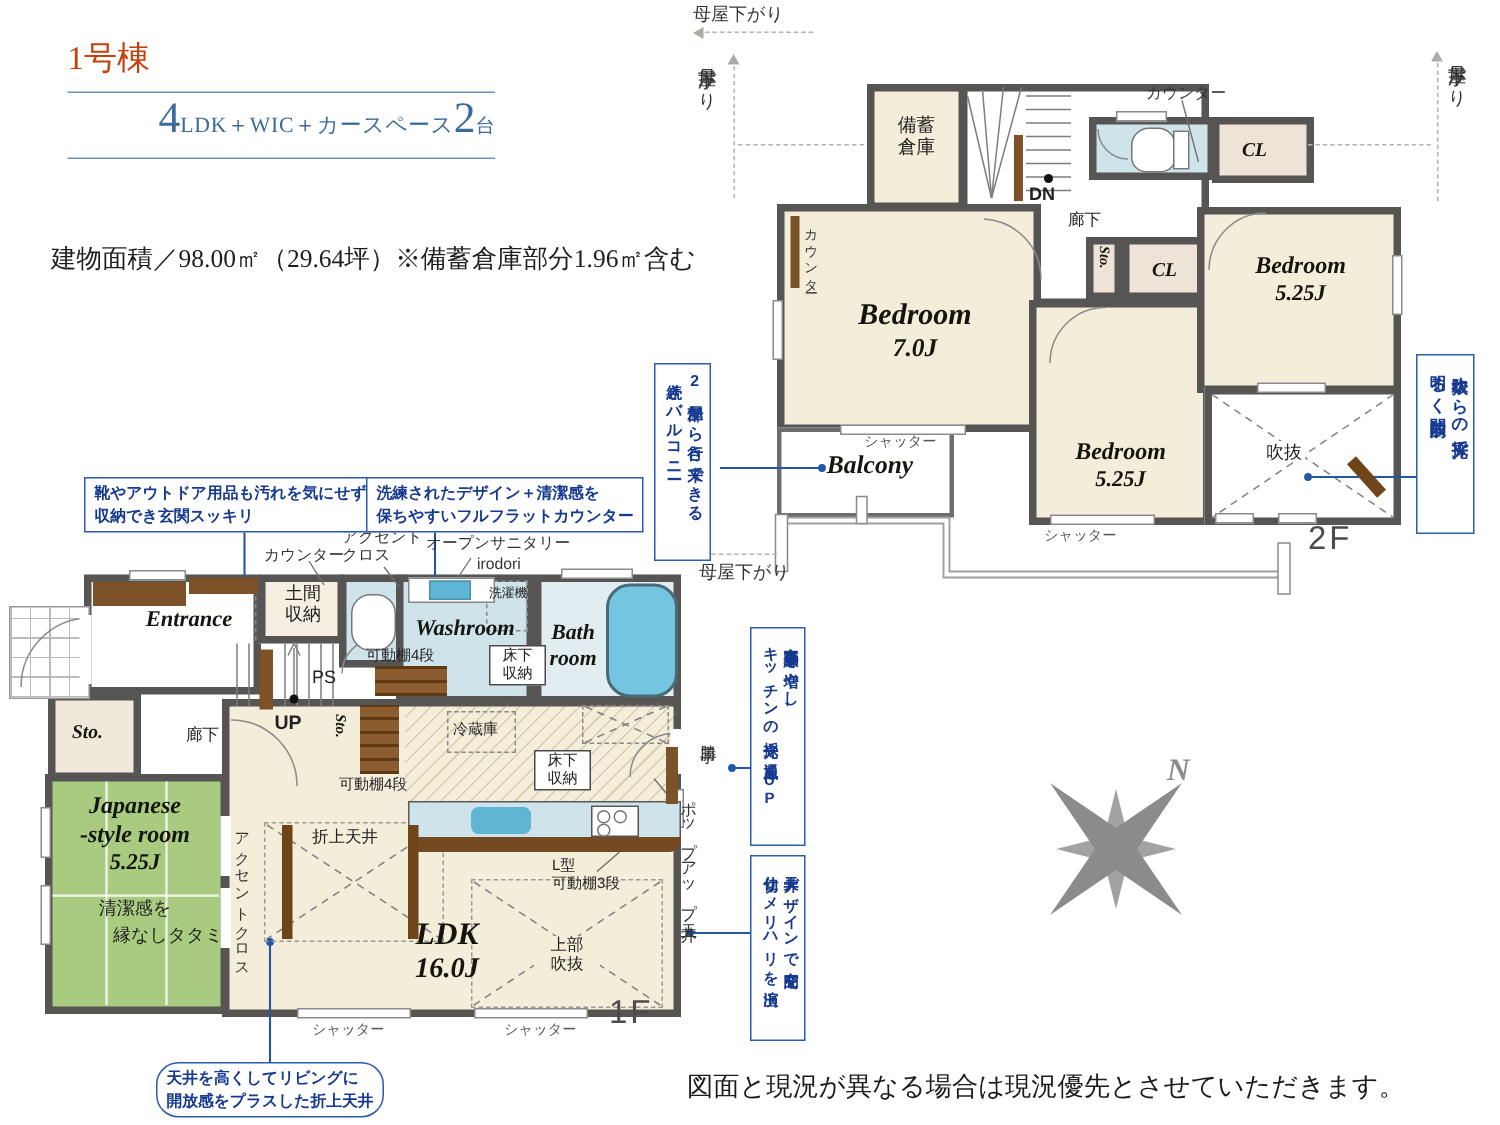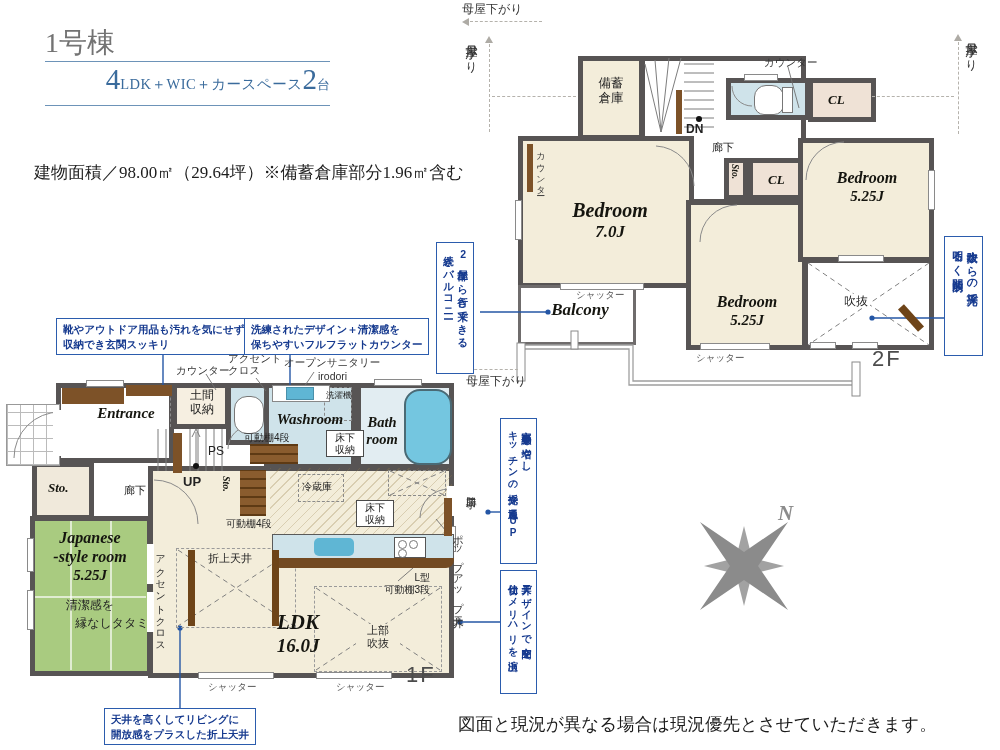--- a/index.html
+++ b/index.html
@@ -33,21 +33,21 @@
   .hatch{position:absolute;z-index:2;background:repeating-linear-gradient(135deg,rgba(150,125,70,.28) 0 1px,transparent 1px 7px);}
   .grid{position:absolute;z-index:2;background-image:repeating-linear-gradient(0deg,#bbb 0 1px,transparent 1px 13px),repeating-linear-gradient(90deg,#bbb 0 1px,transparent 1px 13px);background-color:#fff;border:1px solid #999;}
   .jsm{font-size:10.5px;color:#333;}
   svg.overlay{position:absolute;left:0;top:0;z-index:3;pointer-events:none;}
 </style>
 </head>
 <body>
 
 <div class="canvas">
 
-  <div class="abs" style="left:45px;top:24px;font-size:28px;color:#737373;font-family:'Liberation Serif',serif;">1号棟</div>
+  <div class="abs" style="left:45px;top:24px;font-size:22px;color:#c2410c;font-family:'Liberation Serif',serif;">1号棟</div>
   <div class="abs" style="left:45px;top:61px;width:285px;border-top:1px solid #6d93b8;"></div>
   <div class="abs" style="left:58px;top:63px;width:272px;text-align:right;color:#3a6b9c;font-family:'Liberation Serif',serif;">
     <span style="font-size:29px;">4</span><span style="font-size:14.5px;letter-spacing:.5px;">LDK＋WIC＋カースペース</span><span style="font-size:29px;">2</span><span style="font-size:13px;">台</span>
   </div>
   <div class="abs" style="left:45px;top:105px;width:285px;border-top:1px solid #6d93b8;"></div>
   <div class="abs" style="left:34px;top:161px;font-size:17px;font-family:'Liberation Serif',serif;color:#1d1d1d;">建物面積／98.00㎡（29.64坪）※備蓄倉庫部分1.96㎡含む</div>
 
   <div class="room whitebg" style="left:640px;top:56px;width:166px;height:148px;"></div>
   <div class="brown" style="left:676px;top:90px;width:6px;height:44px;"></div>
   <div class="lbl" style="left:686px;top:122px;font-size:12px;font-weight:bold;">DN</div>
@@ -197,21 +197,21 @@
 
   <div class="abs" style="left:272px;top:534px;width:182px;height:26px;background:#cfe3ea;border:1px solid #5a5a5a;box-sizing:border-box;z-index:6;"></div>
   <div class="abs" style="left:272px;top:558px;width:182px;height:10px;background:#734a22;border-radius:0 0 8px 8px;z-index:6;"></div>
   <div class="abs" style="left:314px;top:538px;width:40px;height:18px;background:#5fb6d4;border-radius:5px;z-index:7;"></div>
   <div class="abs" style="left:394px;top:537px;width:32px;height:21px;background:#fff;border:1.5px solid #555;box-sizing:border-box;z-index:7;">
     <div style="position:absolute;left:3px;top:2px;width:7px;height:7px;border:1.5px solid #777;border-radius:50%;"></div>
     <div style="position:absolute;left:14px;top:2px;width:7px;height:7px;border:1.5px solid #777;border-radius:50%;"></div>
     <div style="position:absolute;left:3px;top:11px;width:7px;height:7px;border:1.5px solid #777;border-radius:50%;"></div>
   </div>
   <div class="brown" style="left:444px;top:498px;width:8px;height:38px;"></div>
-  <div class="lbl pre" style="left:368px;top:572px;font-size:10px;text-align:right;width:62px;">L型
+  <div class="lbl pre" style="left:368px;top:572px;font-size:10px;width:62px;">L型
 可動棚3段</div>
 
   <div class="dash" style="left:176px;top:548px;width:120px;height:80px;border-color:#9a9a9a;"></div>
   <div class="brown" style="left:188px;top:550px;width:7px;height:76px;background:#6e4418;"></div>
   <div class="brown" style="left:272px;top:550px;width:7px;height:76px;background:#6e4418;"></div>
   <div class="lbl" style="left:206px;top:552px;font-size:11px;background:#f3edda;padding:0 2px;">折上天井</div>
 
   <div class="dash" style="left:314px;top:586px;width:128px;height:86px;border-color:#9a9a9a;"></div>
   <div class="lbl pre" style="left:356px;top:624px;width:44px;font-size:11px;text-align:center;background:#f3edda;">上部
 吹抜</div>
@@ -251,21 +251,21 @@
   <div class="lbl v jsm" style="left:451px;top:526px;font-size:11px;">ポップアップ天井</div>
 
   <div class="callout vv" style="left:500px;top:418px;height:146px;font-size:10px;">
     <span>家事動線を増やし、</span>
     <span>キッチンの採光や通風をUP</span>
   </div>
   <div class="callout vv" style="left:500px;top:570px;height:124px;font-size:10px;">
     <span>天井デザインで空間を</span>
     <span>仕切りメリハリを演出</span>
   </div>
-  <div class="callout h" style="left:104px;top:708px;">天井を高くしてリビングに
+  <div class="callout h" style="left:104px;top:708px;border-radius:15px;">天井を高くしてリビングに
 開放感をプラスした折上天井</div>
 
   <div class="abs" style="left:686px;top:500px;width:120px;height:120px;z-index:8;">
     <svg width="120" height="120" viewBox="0 0 120 120">
       <polygon points="58,26 66,58 98,66 66,74 58,106 50,74 18,66 50,58" fill="#a2a2a2"></polygon>
       <polygon points="102,22 72,66 102,110 58,80 14,110 44,66 14,22 58,52" fill="#8b8b8b"></polygon>
       <text x="92" y="20" font-size="21" font-style="italic" font-weight="bold" fill="#8b8b8b" font-family="Liberation Serif, serif">N</text>
     </svg>
   </div>
 

